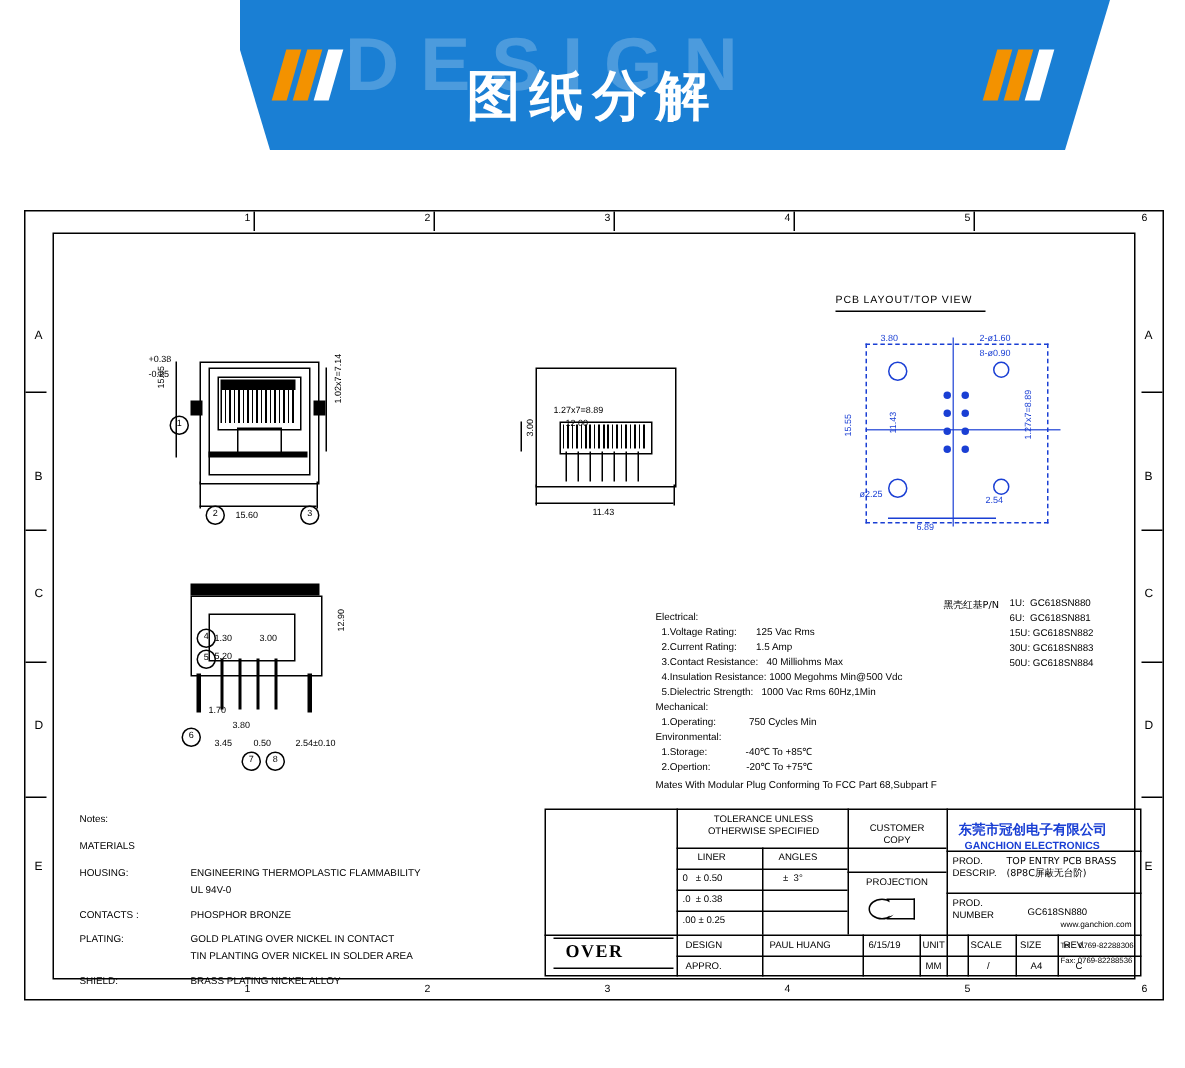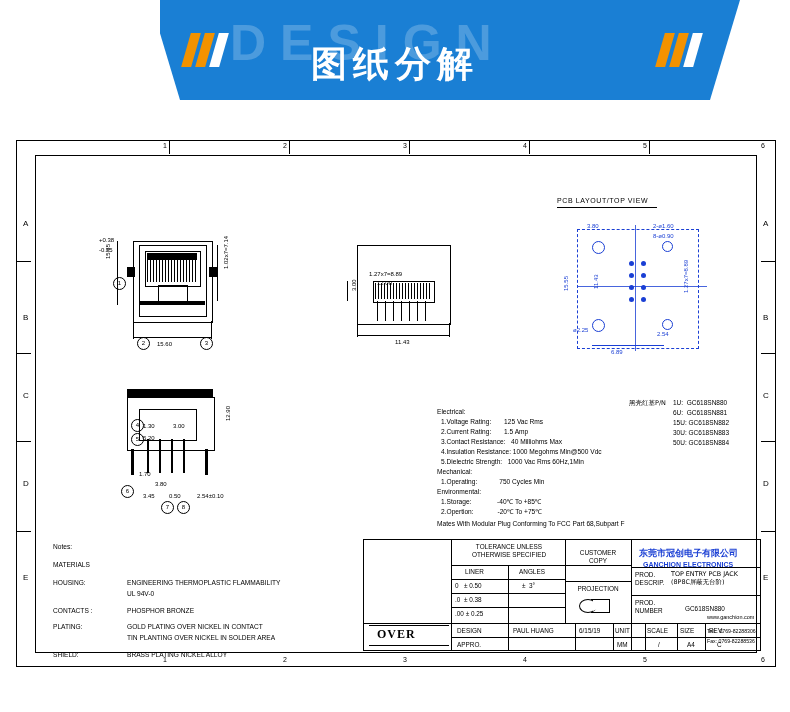--- a/index.html
+++ b/index.html
@@ -318,21 +318,21 @@
 
       <div style="position:absolute;left:562px;top:458px;width:16px;height:12px;border:1px solid #000;border-radius:50%;"></div>
       <div style="position:absolute;left:576px;top:458px;width:0;height:0;border-top:6px solid transparent;border-bottom:6px solid transparent;border-left:14px solid transparent;border-left-color:#fff;"></div>
       <div style="position:absolute;left:574px;top:458px;width:18px;height:12px;border:1px solid #000;border-left:none;"></div>
 
       <div class="tbcn" style="left:622px;top:406px;font-size:9px;">东莞市冠创电子有限公司</div>
       <div class="tbc" style="left:626px;top:420px;font-size:7px;font-weight:bold;color:#1a3fd4;">GANCHION ELECTRONICS</div>
 
       <div class="tbc" style="left:618px;top:430px;">PROD.
 DESCRIP.</div>
-      <div class="tbc" style="left:654px;top:430px;font-family:'DejaVu Sans',sans-serif;">TOP ENTRY PCB JACK
+      <div class="tbc" style="left:654px;top:430px;font-family:'DejaVu Sans',sans-serif;">TOP ENTRY PCB BRASS
 (8P8C屏蔽无台阶)</div>
       <div class="tbc" style="left:618px;top:458px;">PROD.
 NUMBER</div>
       <div class="tbc" style="left:668px;top:464px;">GC618SN880</div>
 
       <div style="position:absolute;left:360px;top:486px;font-size:12px;font-weight:bold;letter-spacing:1px;font-family:'Liberation Serif',serif;">OVER</div>
       <div class="ln" style="left:352px;top:484px;width:80px;height:1px;"></div>
       <div class="ln" style="left:352px;top:504px;width:80px;height:1px;"></div>
 
       <div class="tbc" style="left:440px;top:486px;">DESIGN</div>

